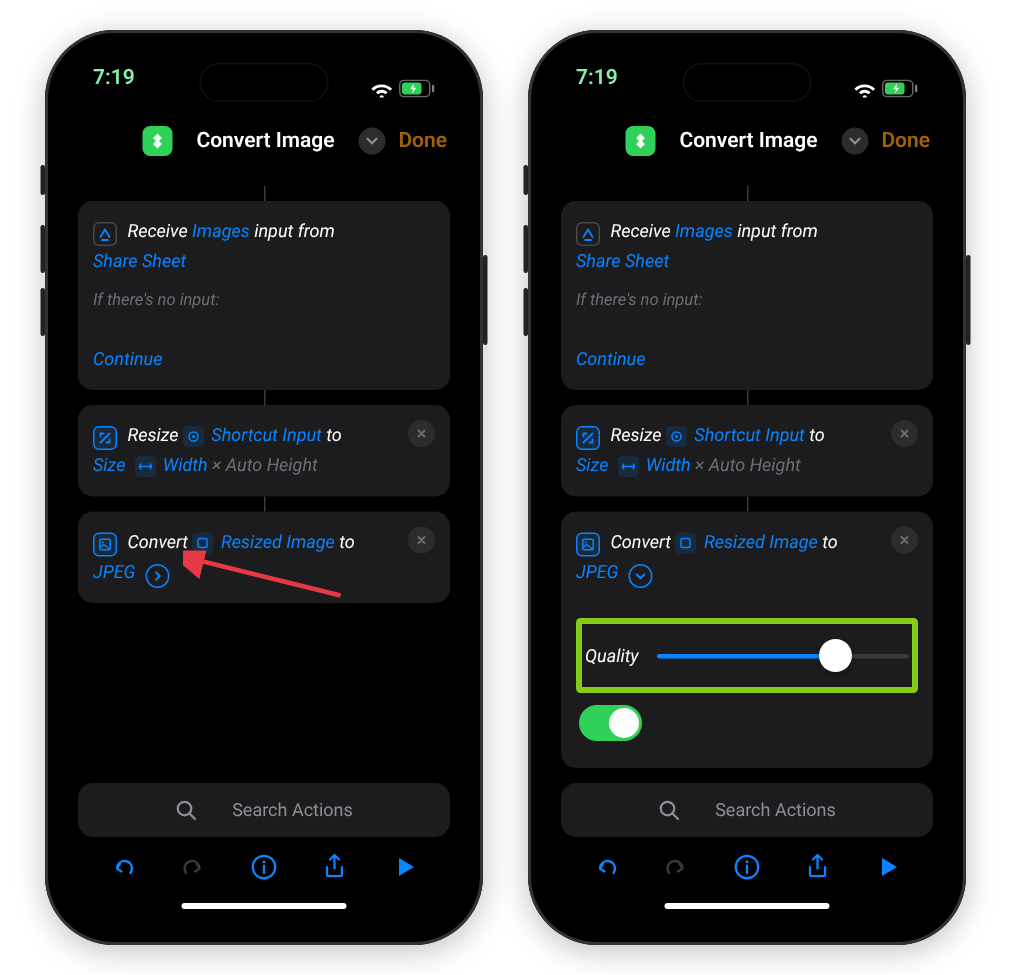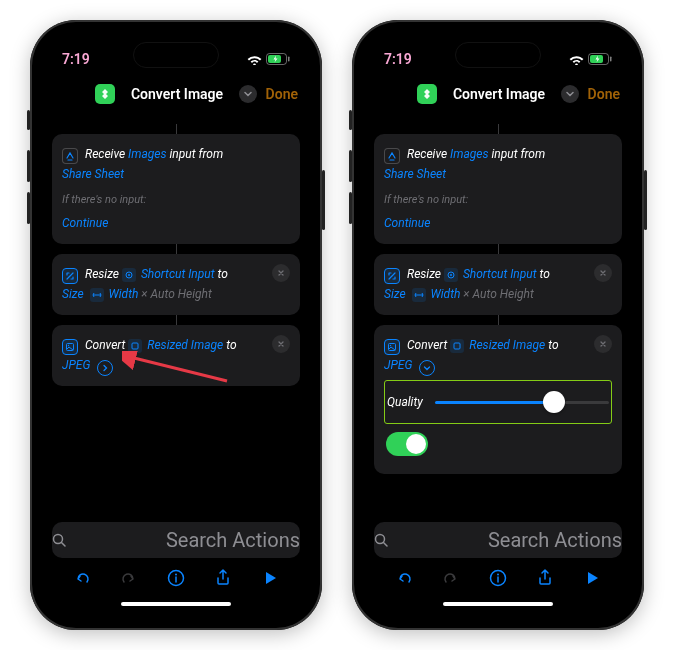--- a/index.html
+++ b/index.html
@@ -26,21 +26,21 @@
     display: flex; flex-direction: column;
   }
   .island {
     position: absolute; top: 12px; left: 50%; transform: translateX(-50%);
     width: 86px; height: 26px; background: #000; border-radius: 20px;
     border: 1px solid #111;
     z-index: 5;
   }
   .status-bar {
     height: 44px; padding: 14px 22px 0; display: flex; justify-content: space-between;
-    color: #f9a8d4; font-size: 14px; font-weight: 600; align-items: center;
+    color: #86efac; font-size: 14px; font-weight: 600;
   }
   .status-right { display: flex; align-items: center; gap: 4px; }
   .status-right svg { display: block; }
   .nav-bar {
     height: 40px; display: flex; align-items: center; justify-content: center;
     position: relative; padding: 0 14px;
   }
   .nav-title-group {
     display: flex; align-items: center; gap: 16px;
     color: #fff; font-size: 14px; font-weight: 600;
@@ -63,55 +63,55 @@
     color: #fff; font-size: 12px; line-height: 1.7;
     position: relative;
   }
   .card .close {
     position: absolute; top: 10px; right: 10px;
     width: 18px; height: 18px; background: #2c2c2e; border-radius: 50%;
     display: flex; align-items: center; justify-content: center;
   }
   .blue { color: #0a84ff; }
   .dim { color: #6e6e73; }
-  .hint { color: #6e6e73; font-size: 11px; margin: 6px 0 4px; }
+  .hint { color: #6e6e73; font-size: 11px; margin: 6px 0 20px; }
   .token-icon {
     display: inline-flex; width: 14px; height: 14px; background: #0a84ff22; border-radius: 3px;
     align-items: center; justify-content: center; vertical-align: -2px; margin-right: 2px;
   }
   .token-icon svg { width: 10px; height: 10px; }
   .inline-icon { display:inline-flex; width:16px; height:16px; background:#0a84ff22; border:1px solid #0a84ff; border-radius:4px; align-items:center; justify-content:center; vertical-align:-3px; margin-right:4px;}
   .inline-icon.white-border { border-color: #fff3; background: #1c1c1e; }
   .disclosure {
     display:inline-flex; width:16px; height:16px; border:1px solid #0a84ff; border-radius:50%;
     align-items:center; justify-content:center; vertical-align:-3px; margin-left:4px;
   }
   .bottom-area { padding: 0 12px 8px; }
   .search-bar {
     background: #1c1c1e; border-radius: 10px; height: 36px;
-    display: flex; align-items: center; justify-content: space-between; gap: 24px;
-    color: #8e8e93; font-size: 20px;
+    display: flex; align-items: center; justify-content: center; gap: 24px;
+    color: #8e8e93; font-size: 12px;
   }
   .toolbar {
     display: flex; justify-content: space-around; align-items: center;
     padding: 10px 6px 6px; color: #0a84ff;
   }
   .toolbar .disabled { color: #3a3a3c; }
   .home-ind { width: 110px; height: 4px; background: #fff; border-radius: 3px; margin: 4px auto 6px; }
   .quality-row, .meta-row {
     display: flex; align-items: center; justify-content: space-between;
     padding: 8px 2px; font-size: 12px; color: #fff;
   }
   .slider-wrap { display:flex; align-items:center; gap:0; flex:1; margin-left:12px; }
   .slider-fill { height:3px; background:#0a84ff; border-radius:2px; flex:0 0 112px; }
   .slider-empty { height:3px; background:#3a3a3c; border-radius:2px; flex:1; }
   .slider-knob { width:22px; height:22px; background:#fff; border-radius:50%; margin-left:-4px; box-shadow:0 1px 3px rgba(0,0,0,.4); }
   .toggle { width:42px; height:24px; background:#30d158; border-radius:12px; position:relative; }
   .toggle::after { content:""; position:absolute; right:2px; top:2px; width:20px; height:20px; background:#fff; border-radius:50%; }
-  .red-box { border:1px solid #84cc16; border-radius:3px; padding:2px 0; margin-top:4px; }
+  .red-box { border:4px solid #84cc16; border-radius:3px; padding:2px 0; margin-top:20px; }
   .arrow {
     position: absolute; pointer-events: none;
   }
 </style>
 </head>
 <body>
 
 <div class="phone">
   <div class="side-btn silent"></div>
   <div class="side-btn vol1"></div>

